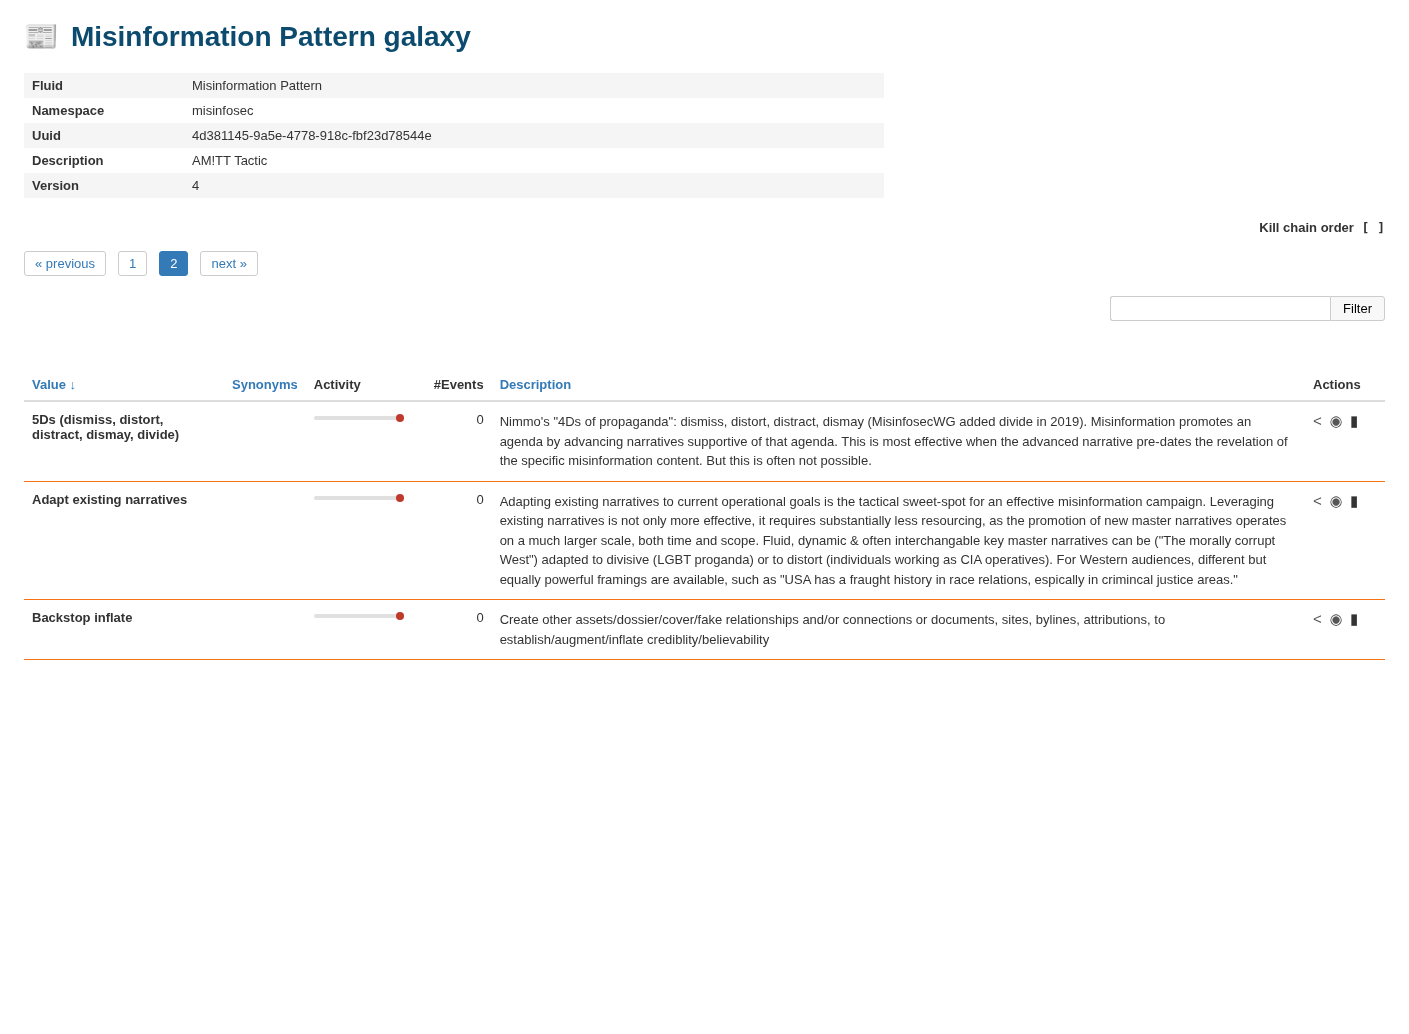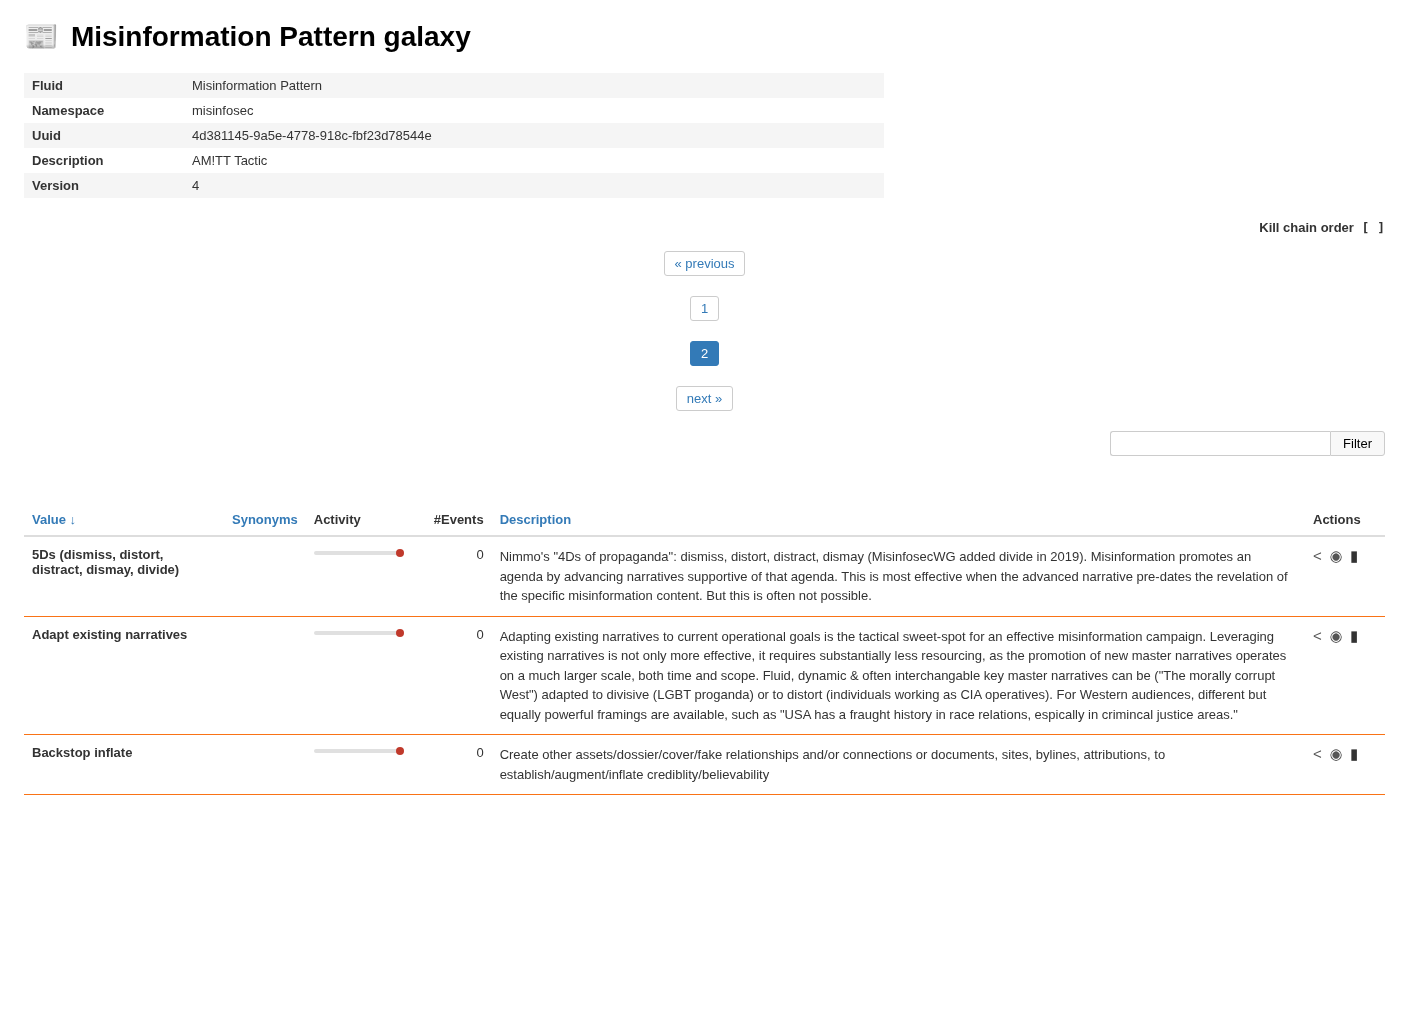--- a/index.html
+++ b/index.html
@@ -19,21 +19,21 @@
     }
 
     .page-header-icon {
       font-size: 28px;
       color: #333;
     }
 
     .page-title {
       font-size: 28px;
       font-weight: bold;
-      color: #000000;
+      color: #0c4a6e;
     }
 
     .meta-table {
       width: 100%;
       max-width: 860px;
       border-collapse: collapse;
       margin-bottom: 18px;
     }
 
     .meta-table tr:nth-child(odd) td {
@@ -58,23 +58,22 @@
     .kill-chain-row {
       padding: 4px 0 16px 0;
       font-weight: bold;
       font-size: 13px;
       text-align: right;
     }
 
     .pagination {
       display: flex;
       align-items: center;
-      gap: 20px;
+      gap: 12px;
       margin-bottom: 20px;
-      flex-direction: column;
     }
 
     .pagination a, .pagination span {
       display: inline-block;
       padding: 4px 10px;
       border: 1px solid #ccc;
       font-size: 13px;
       text-decoration: none;
       color: #337ab7;
       border-radius: 3px;

